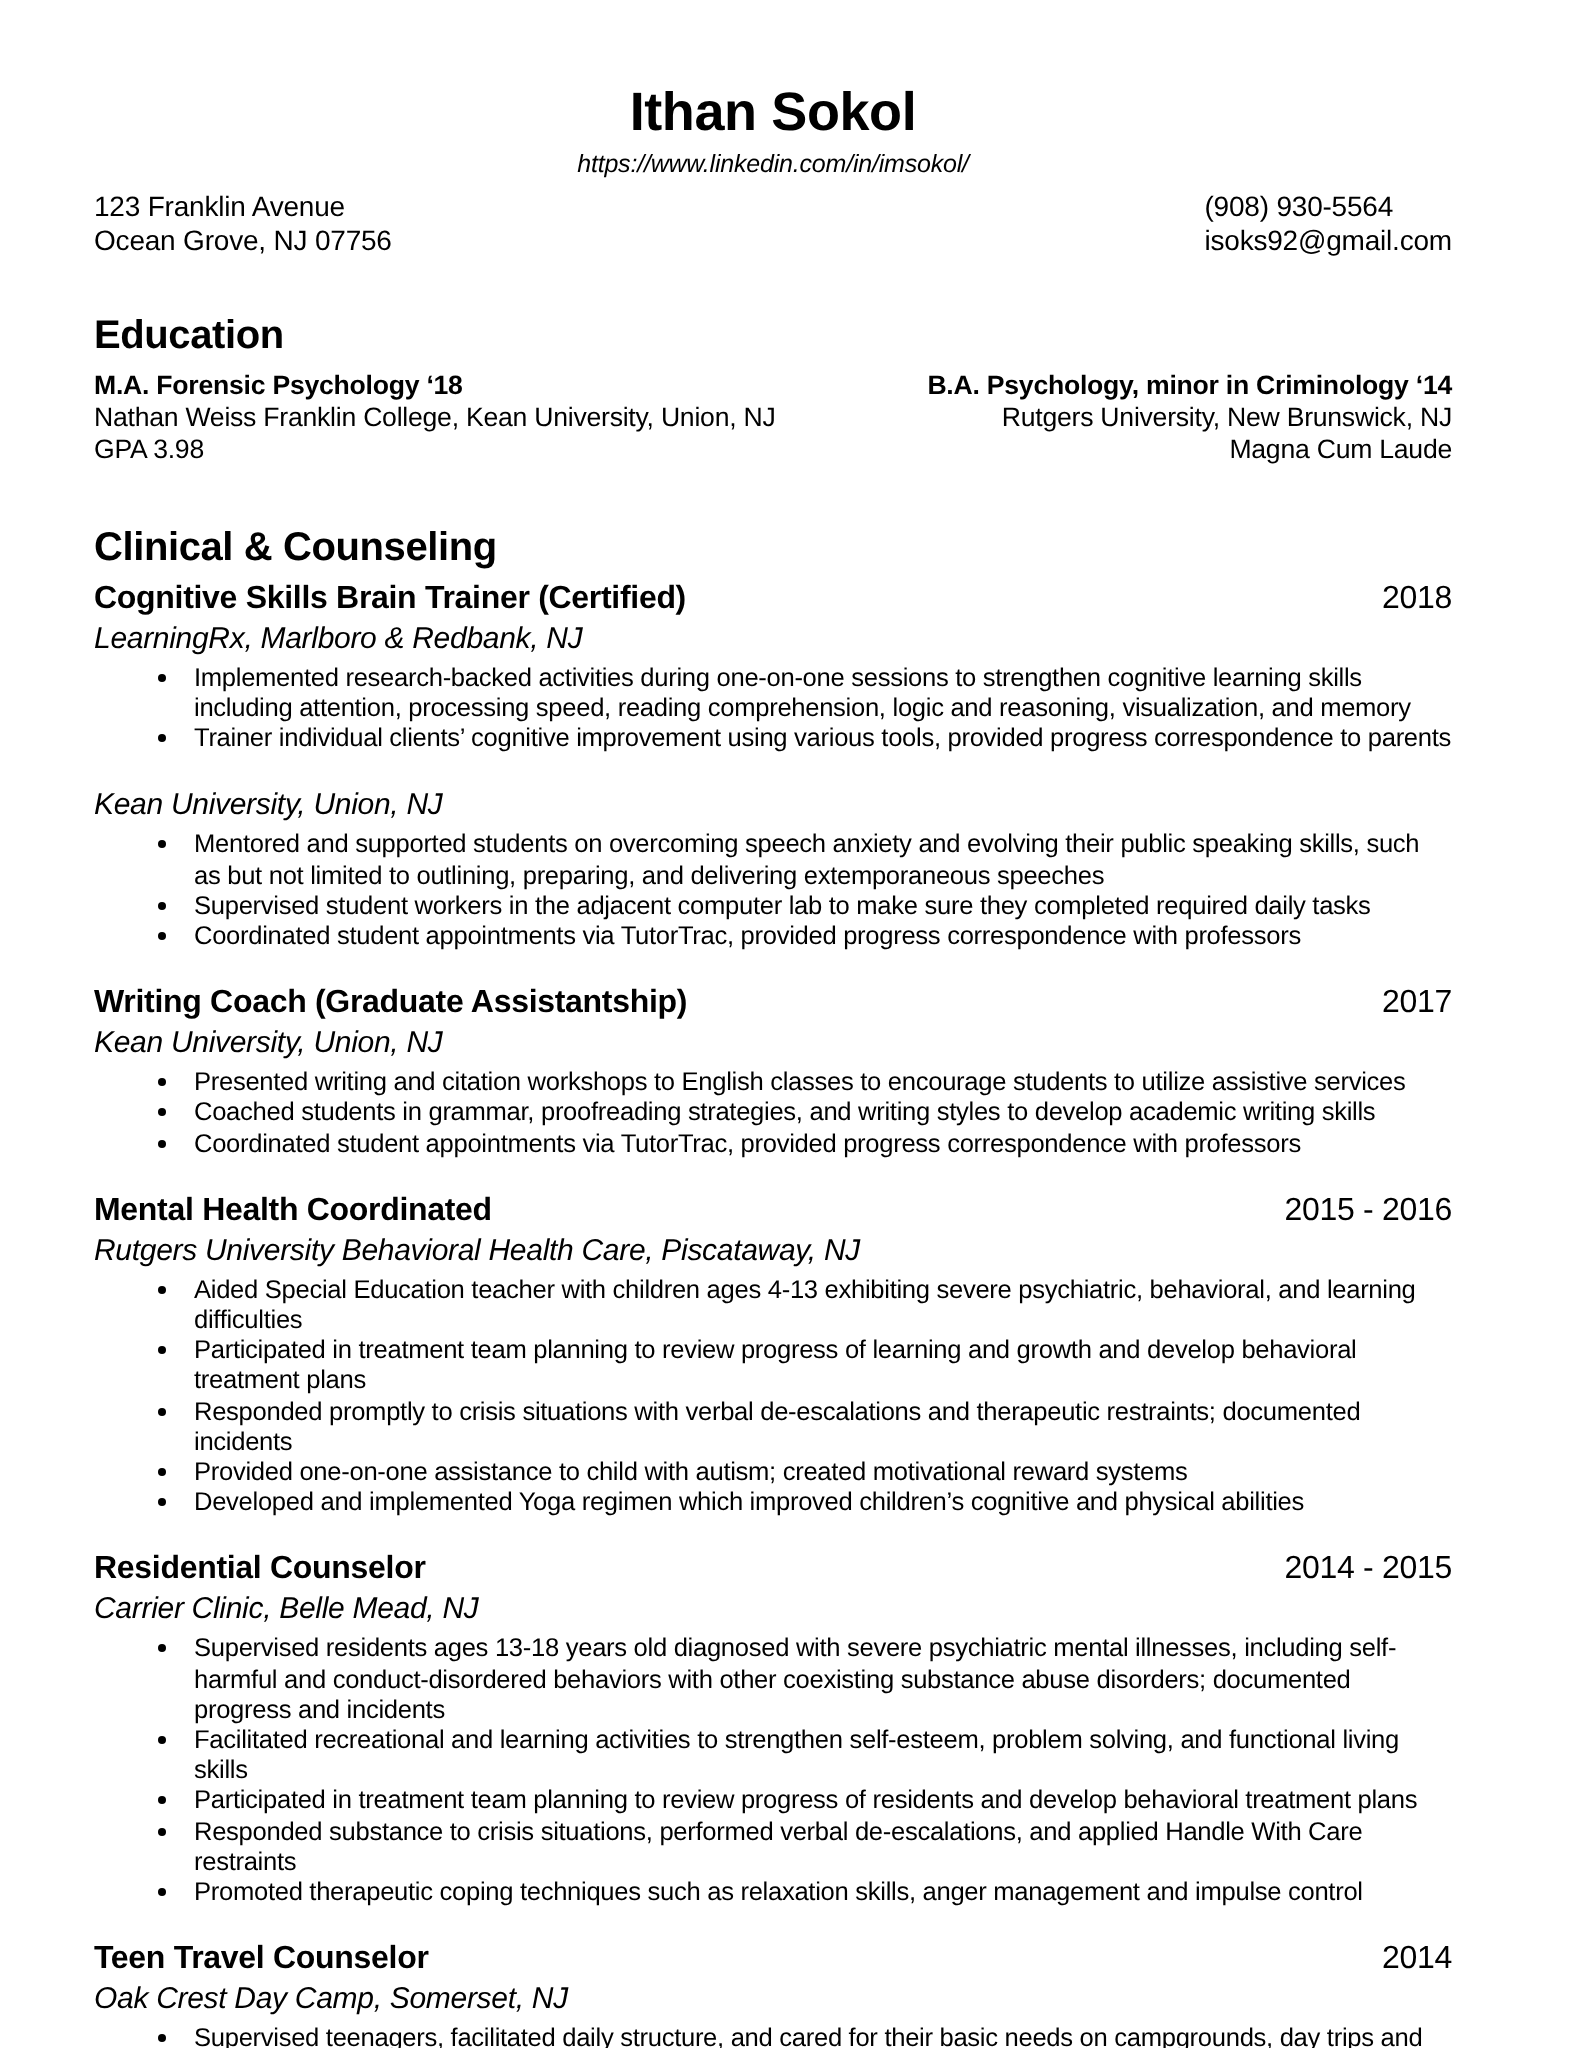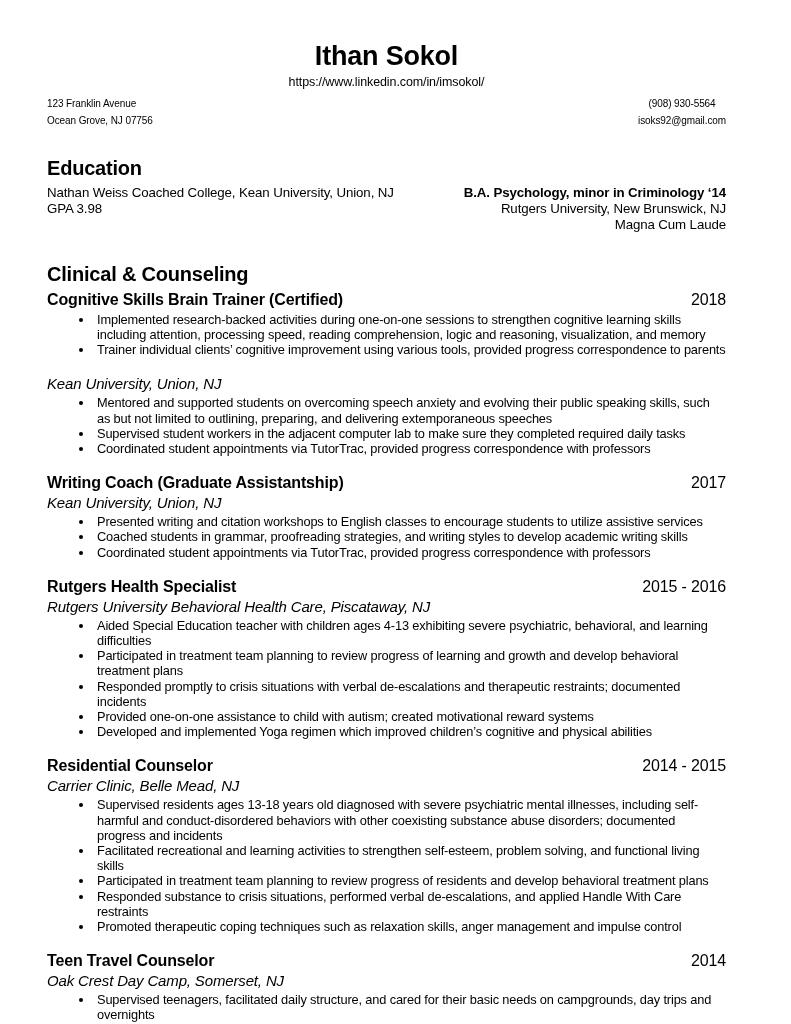--- a/index.html
+++ b/index.html
@@ -27,30 +27,31 @@
     font-size: 27px;
     font-weight: bold;
     line-height: 1.1;
     letter-spacing: -0.2px;
   }
   .linkedin {
     text-align: center;
     font-size: 12.5px;
     margin-top: 3px;
     letter-spacing: -0.1px;
+    font-style: italic;
   }
   .contact-row {
     display: flex;
     justify-content: space-between;
     margin-top: 6px;
-    font-size: 10px;
+    font-size: 14px;
     line-height: 17px;
     letter-spacing: -0.1px;
   }
-  .contact-right { text-align: center; }
+  .contact-right { text-align: left; }
   
   .section-heading {
     margin: 0;
     font-size: 20px;
     font-weight: bold;
     line-height: 1.15;
     letter-spacing: -0.2px;
   }
   .education-section { margin-top: 28px; }
   .experience-section { margin-top: 30px; }
@@ -114,39 +115,41 @@
         <div>(908) 930-5564</div>
         <div>isoks92@gmail.com</div>
       </div>
     </div>
   </header>
 
   <section class="education-section">
     <h2 class="section-heading">Education</h2>
     <div class="edu-row">
       <div class="edu-col-left">
-        <div>Nathan Weiss Coached College, Kean University, Union, NJ</div>
+        <div class="edu-title">M.A. Forensic Psychology ‘18</div>
+        <div>Nathan Weiss Franklin College, Kean University, Union, NJ</div>
         <div>GPA 3.98</div>
       </div>
       <div class="edu-col-right">
         <div class="edu-title">B.A. Psychology, minor in Criminology ‘14</div>
         <div>Rutgers University, New Brunswick, NJ</div>
         <div>Magna Cum Laude</div>
       </div>
     </div>
   </section>
 
   <section class="experience-section">
     <h2 class="section-heading">Clinical &amp; Counseling</h2>
     <div id="jobs">
   <div class="job">
     <div class="job-header">
       <span class="job-title">Cognitive Skills Brain Trainer (Certified)</span>
       <span class="job-dates">2018</span>
     </div>
+    <div class="job-company">LearningRx, Marlboro &amp; Redbank, NJ</div>
     <ul class="bullets">
             <li>Implemented research-backed activities during one-on-one sessions to strengthen cognitive learning skills including attention, processing speed, reading comprehension, logic and reasoning, visualization, and memory</li>
             <li>Trainer individual clients’ cognitive improvement using various tools, provided progress correspondence to parents</li>
           </ul>
   </div>
 
   <div class="job">
     <div class="job-company">Kean University, Union, NJ</div>
     <ul class="bullets">
             <li>Mentored and supported students on overcoming speech anxiety and evolving their public speaking skills, such as but not limited to outlining, preparing, and delivering extemporaneous speeches</li>
@@ -163,21 +166,21 @@
     <div class="job-company">Kean University, Union, NJ</div>
     <ul class="bullets">
             <li>Presented writing and citation workshops to English classes to encourage students to utilize assistive services</li>
             <li>Coached students in grammar, proofreading strategies, and writing styles to develop academic writing skills</li>
             <li>Coordinated student appointments via TutorTrac, provided progress correspondence with professors</li>
           </ul>
   </div>
 
   <div class="job">
     <div class="job-header">
-      <span class="job-title">Rutgers Health Specialist</span>
+      <span class="job-title">Mental Health Coordinated</span>
       <span class="job-dates">2015 - 2016</span>
     </div>
     <div class="job-company">Rutgers University Behavioral Health Care, Piscataway, NJ</div>
     <ul class="bullets">
             <li>Aided Special Education teacher with children ages 4-13 exhibiting severe psychiatric, behavioral, and learning difficulties</li>
             <li>Participated in treatment team planning to review progress of learning and growth and develop behavioral treatment plans</li>
             <li>Responded promptly to crisis situations with verbal de-escalations and therapeutic restraints; documented incidents</li>
             <li>Provided one-on-one assistance to child with autism; created motivational reward systems</li>
             <li>Developed and implemented Yoga regimen which improved children’s cognitive and physical abilities</li>
           </ul>

